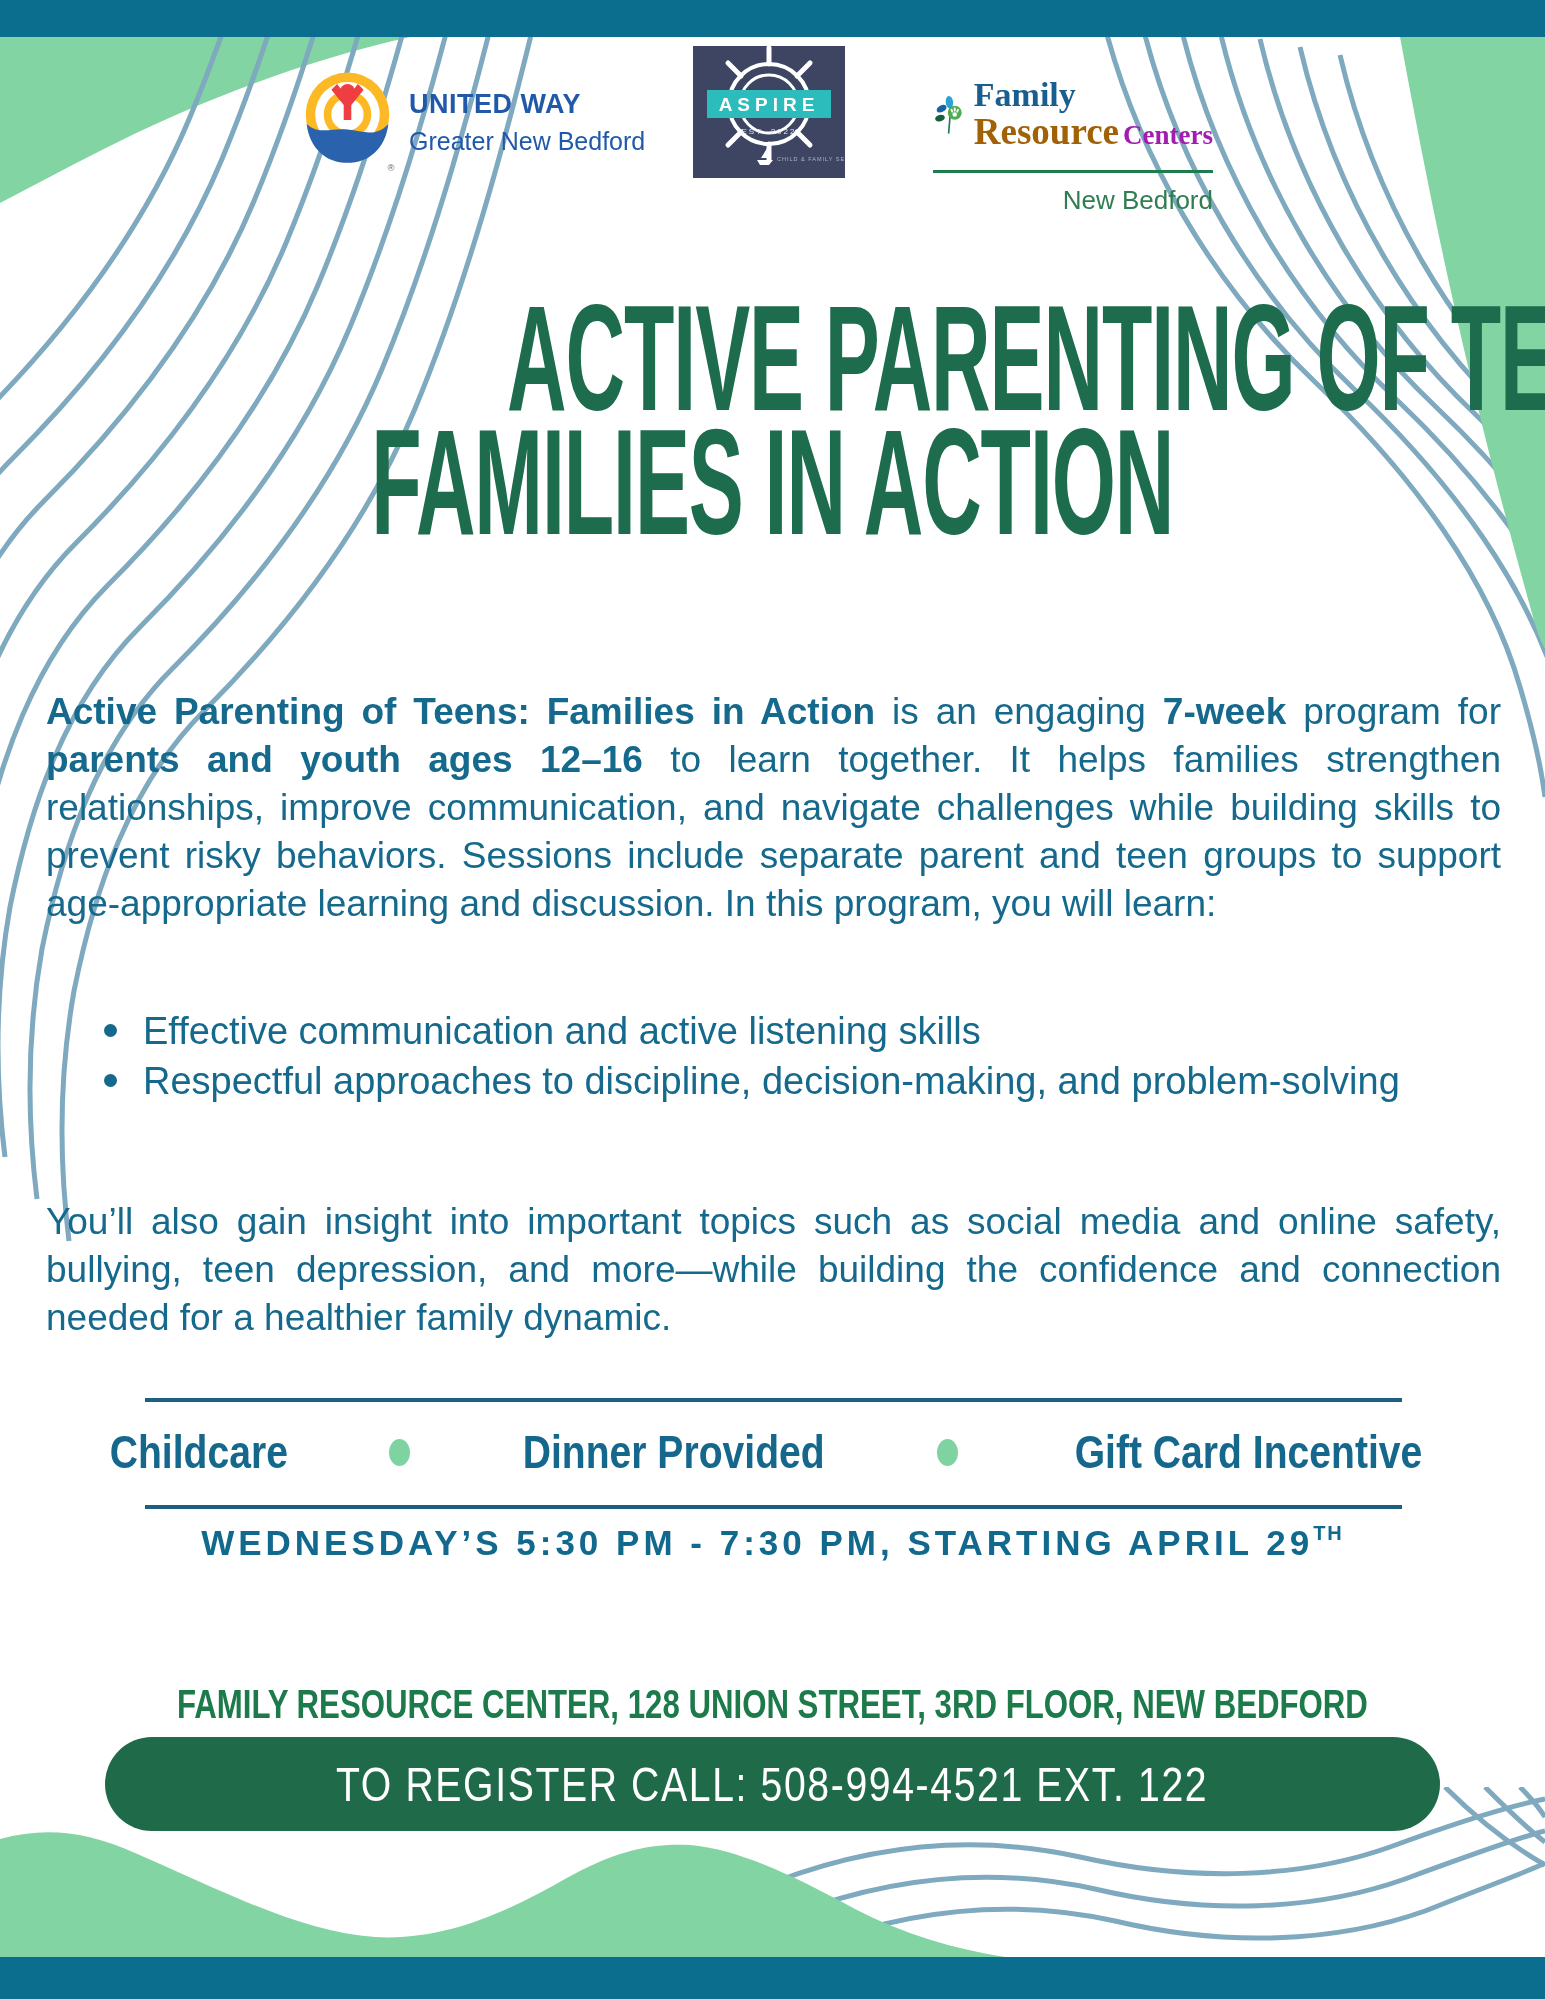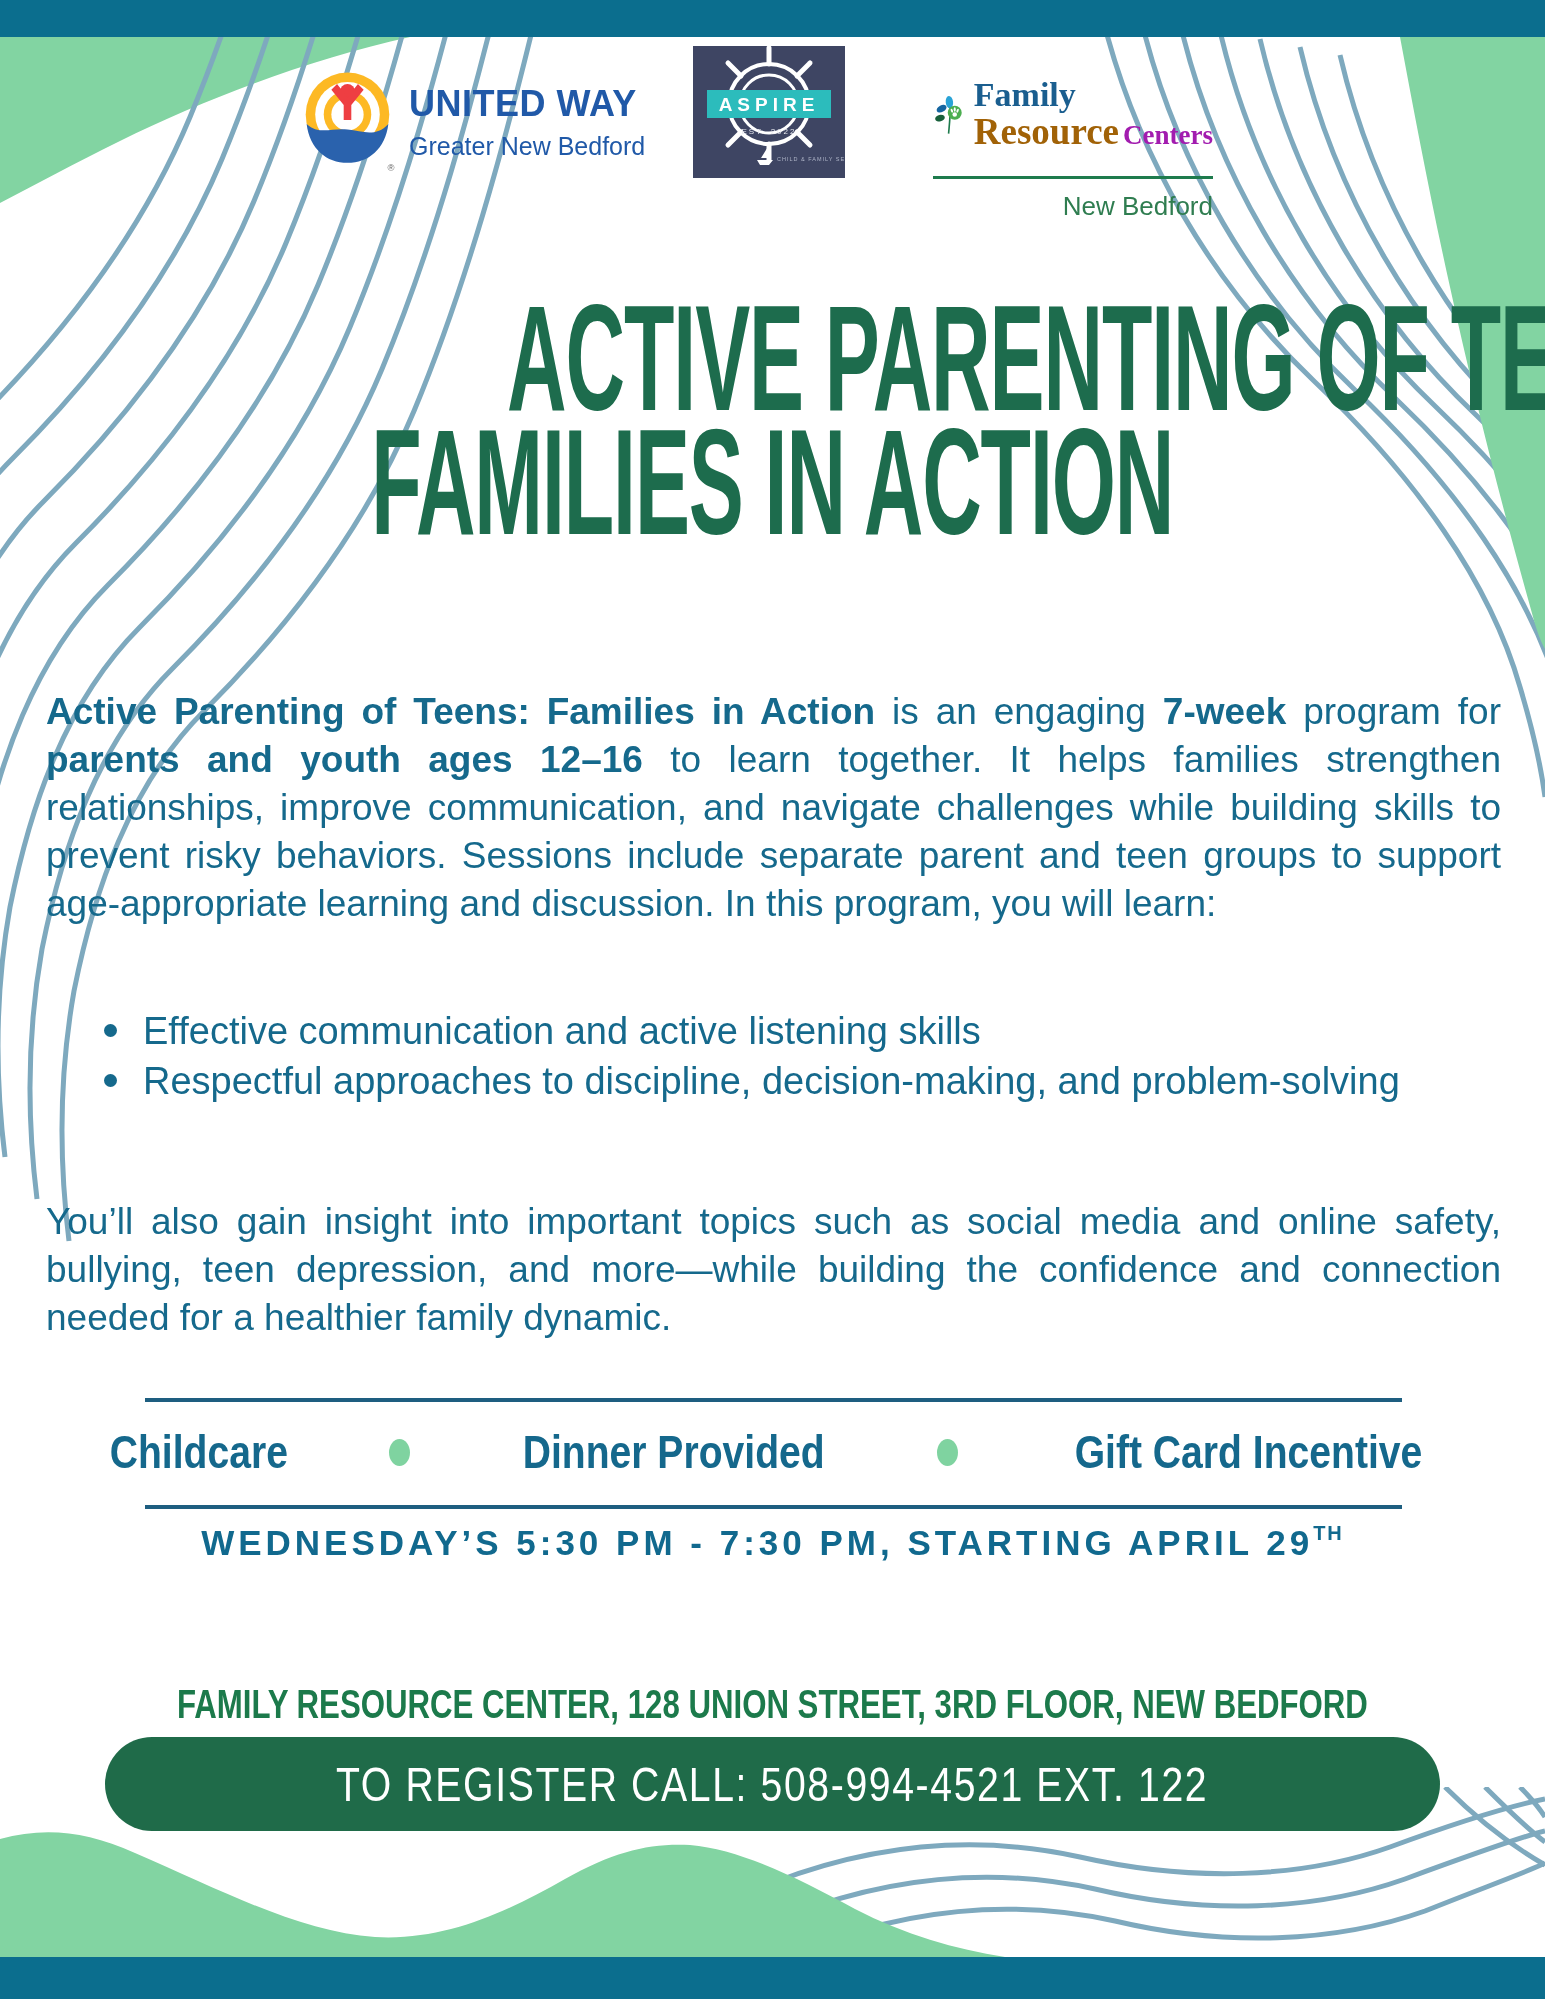--- a/index.html
+++ b/index.html
@@ -21,24 +21,24 @@
   .bottombar{position:absolute;left:0;bottom:0;width:100%;height:42px;background:var(--bar);z-index:3}
   .deco{position:absolute;z-index:0;pointer-events:none}
   .deco-tl{left:0;top:37px}
   .deco-tr{right:0;top:37px}
   .deco-bottom{left:0;bottom:42px}
 
   .content{position:absolute;z-index:2}
 
   
   .uw{left:300px;top:70px;display:flex;align-items:center;gap:14px}
-  .uw-name{font-size:36px;font-weight:bold;color:#2059A8;letter-spacing:.5px}
+  .uw-name{font-size:27px;font-weight:bold;color:#2059A8;letter-spacing:.5px}
   .uw-region{font-size:25px;color:#2059A8;margin-top:7px}
   .frc{left:933px;top:72px;width:280px}
-  .frc-top{display:flex;gap:8px;border-bottom:3px solid #1E7B4D;padding-bottom:18px}
+  .frc-top{display:flex;gap:8px;border-bottom:3px solid #1E7B4D;padding-bottom:12px}
   .frc-words{font-family:"Liberation Serif",serif;font-weight:bold;line-height:1.02;padding-top:6px;white-space:nowrap}
   .frc-w1{font-size:34px;color:#1A5E8F}
   .frc-w2{font-size:37px;color:#a16207}
   .frc-w3{font-size:27px;color:#a21caf}
   .frc-sub{text-align:right;font-size:26px;color:#2F7D50;margin-top:12px}
 
   
   .title{left:0;top:296px;width:100%;text-align:center}
   .title-line{display:block;height:124px;line-height:124px;white-space:nowrap}
   .title-line > span{display:inline-block;transform:scaleX(.55);transform-origin:center;

